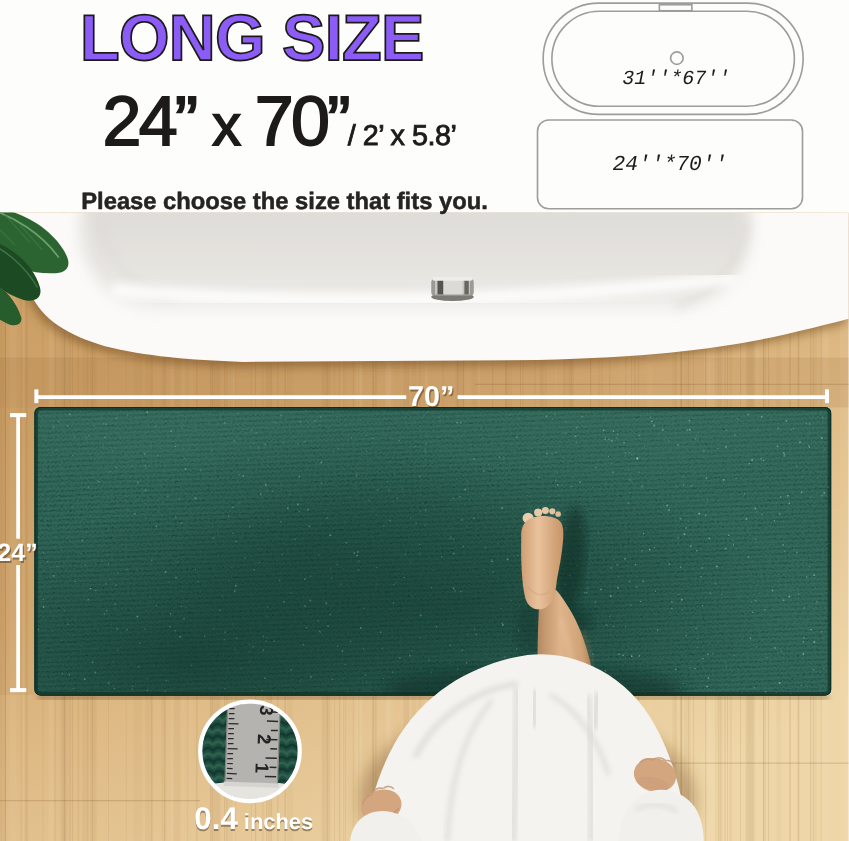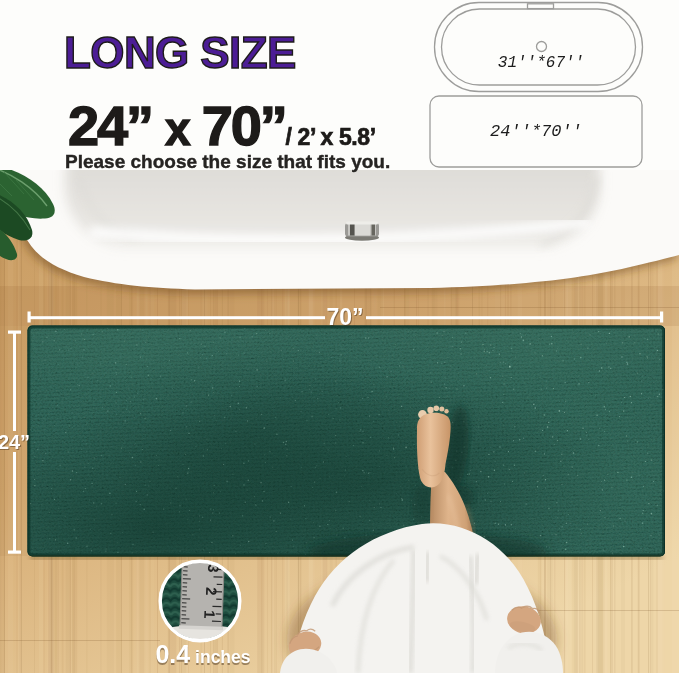--- a/index.html
+++ b/index.html
@@ -1,20 +1,20 @@
 <!DOCTYPE html>
 <html><head>
 <meta charset="utf-8">
 <style>
   html,body{margin:0;padding:0;}
   body{width:679px;height:673px;position:relative;background:#fdfdfb;overflow:hidden;
        font-family:"Liberation Sans", sans-serif;}
   .abs{position:absolute;}
-  #h1{left:64px;top:28px;font-size:44px;font-weight:bold;color:#4c1d95;letter-spacing:-0.6px;-webkit-text-stroke:1.4px #1d1b19;}
-  #h2{left:68px;top:64px;font-size:56px;font-weight:bold;color:#1d1b19;letter-spacing:-2.2px;margin-top:29px;-webkit-text-stroke:1.4px #1d1b19;}
+  #h1{left:64px;top:1px;font-size:52px;font-weight:bold;color:#8b5cf6;letter-spacing:-0.6px;-webkit-text-stroke:1.4px #1d1b19;}
+  #h2{left:82px;top:64px;font-size:56px;font-weight:normal;color:#1d1b19;letter-spacing:-2.2px;-webkit-text-stroke:1.4px #1d1b19;}
   #h2 .small{font-size:23px;letter-spacing:-0.4px;-webkit-text-stroke:0.7px #1d1b19;}
   #h3{left:65px;top:127px;font-size:19px;font-weight:bold;color:#262422;margin-top:24px;-webkit-text-stroke:0.4px #262422;}
 </style>
 </head>
 <body>
 <svg class="abs" style="left:0;top:0;" width="679" height="673" viewBox="0 0 679 673">
 <defs>
   <linearGradient id="woodg" x1="0" y1="0" x2="0.65" y2="1">
     <stop offset="0" stop-color="#c79a60"></stop>
     <stop offset="0.45" stop-color="#d6ac74"></stop>

